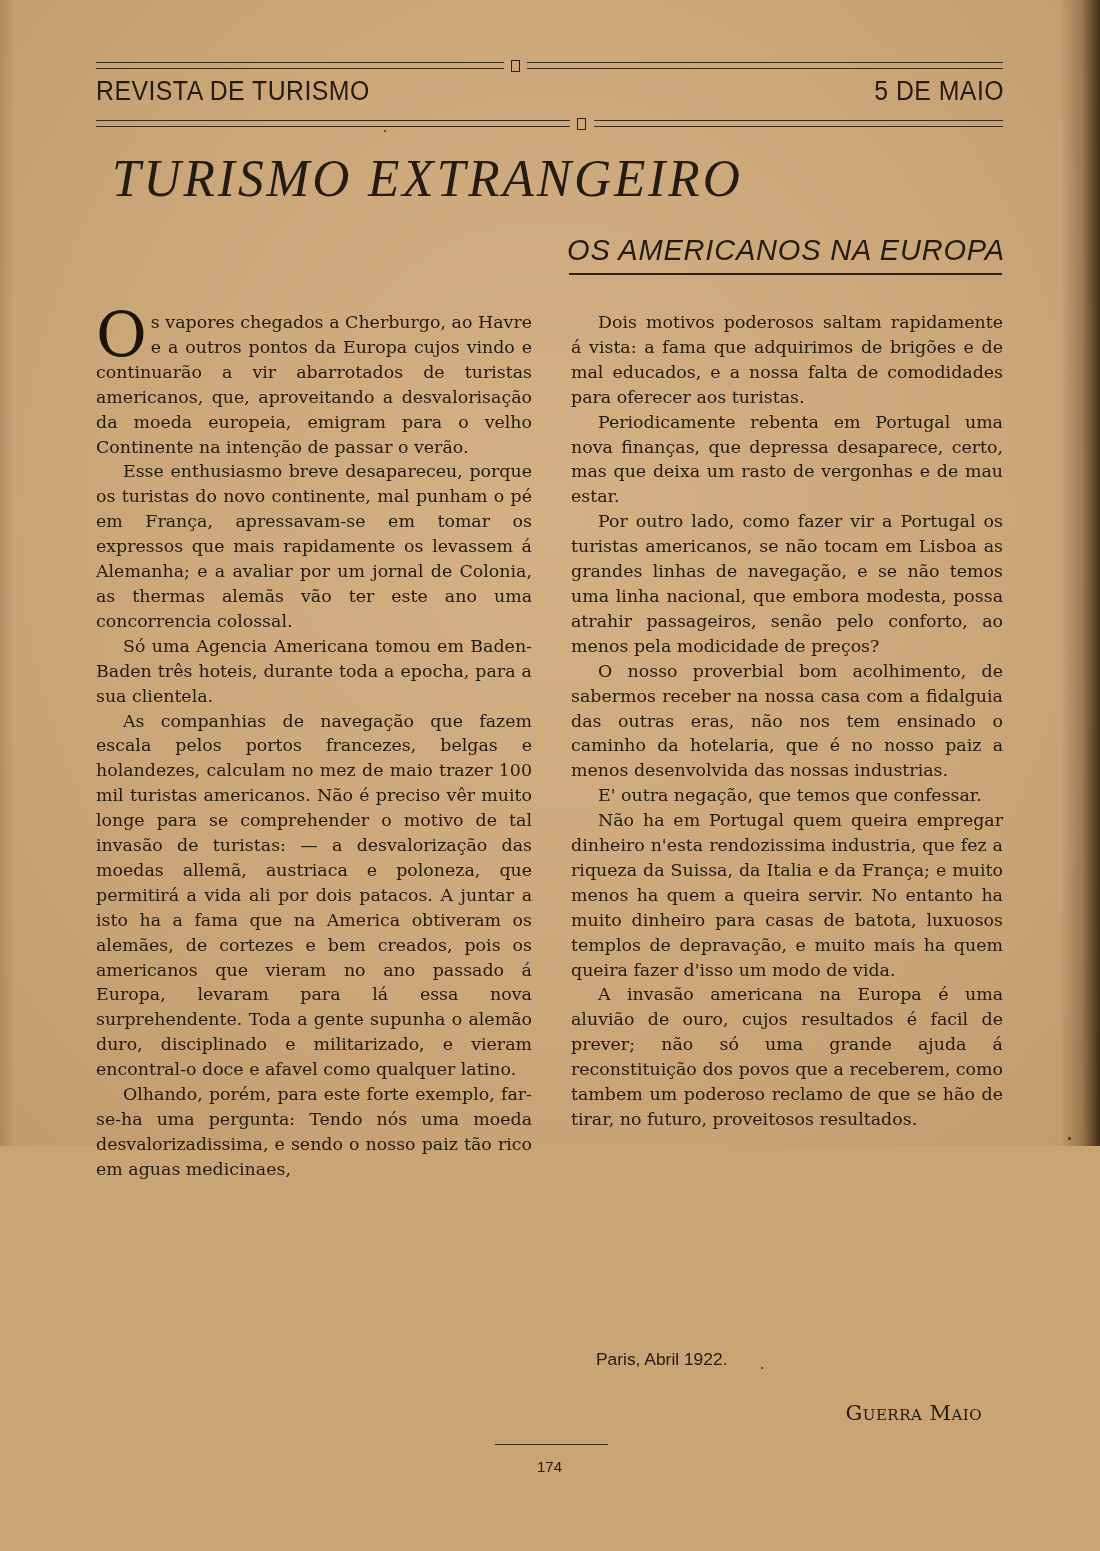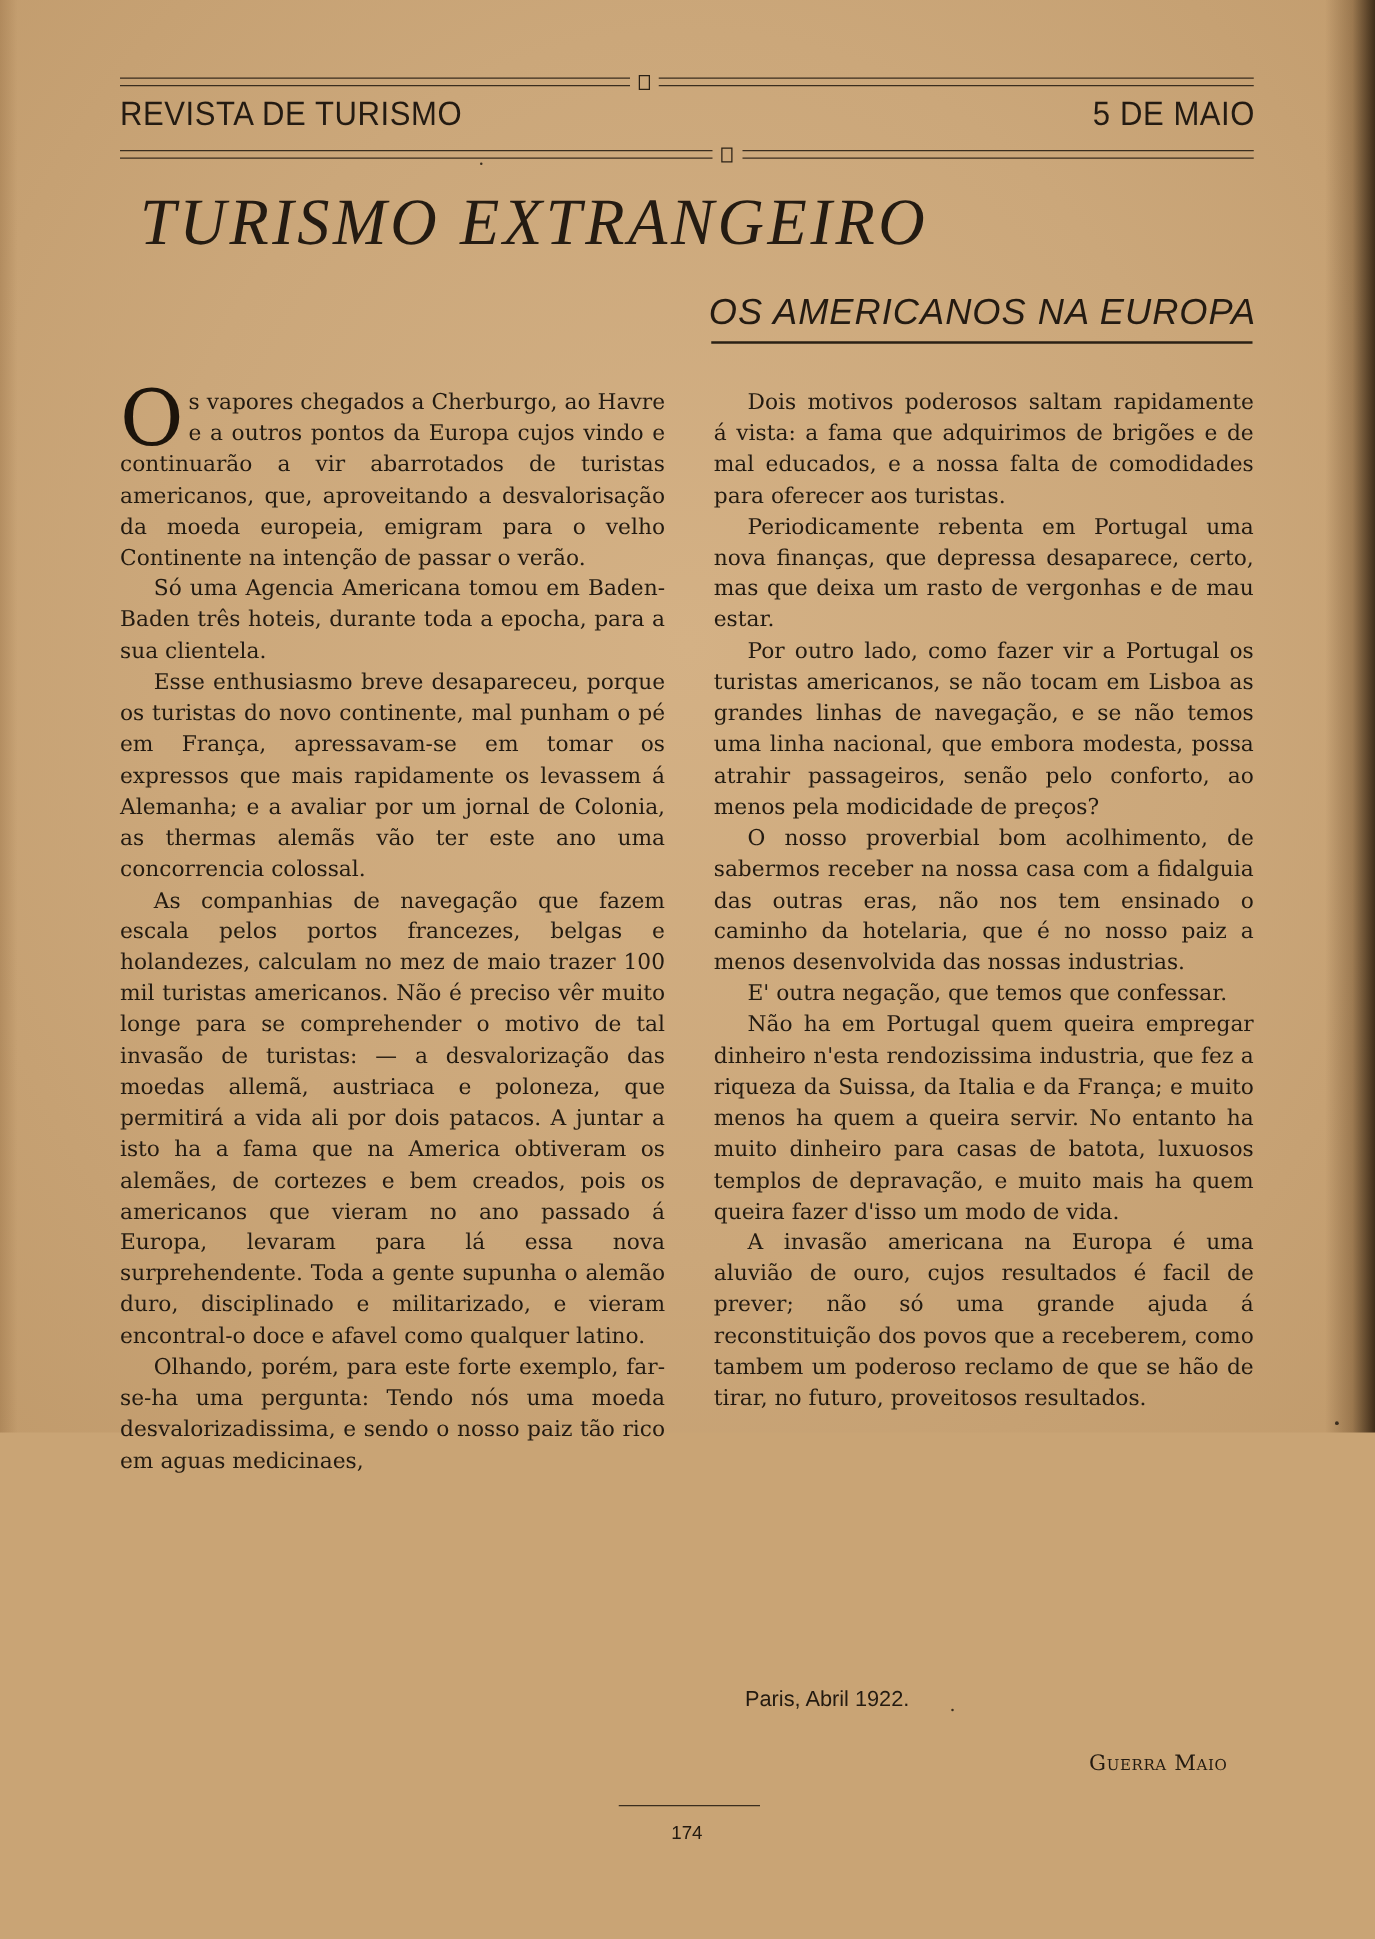--- a/index.html
+++ b/index.html
@@ -63,21 +63,21 @@
     .dropcap {
       float: left; font-family: "DejaVu Serif", serif;
       font-size: 62px; line-height: 46px; margin: 2px 4px 0 0; color: #1c140b;
     }
     .dateline {
       position: absolute; left: 596px; top: 1349px;
       font-family: Liberation Sans, sans-serif; font-size: 17.4px; color: #231a10; text-align: right;
     }
     .signature {
       position: absolute; right: 118px; top: 1401px;
-      font-family: "DejaVu Serif", serif; font-size: 17px; letter-spacing: 0.5px;
+      font-family: "DejaVu Serif", serif; font-size: 21px; letter-spacing: 0.5px;
       font-variant: small-caps; color: #231a10;
     }
     .footer-rule {
       position: absolute; left: 495px; top: 1444px; width: 113px; height: 1px;
       background: #3a2d1e;
     }
     .page-number {
       position: absolute; left: 537px; top: 1458px;
       font-family: Liberation Sans, sans-serif; font-size: 15px; color: #231a10; text-align: right;
     }
@@ -101,22 +101,22 @@
 
   <h1 class="title" style="margin:0; font-weight:normal;">TURISMO EXTRANGEIRO</h1>
 
   <h2 class="subtitle" style="margin:0; font-weight:normal;">OS AMERICANOS NA EUROPA</h2>
   <div class="subtitle-rule"></div>
 
   <div class="col col-left">
     <p class="noindent">
       <span class="dropcap">O</span><span>s vapores chegados a Cherburgo, ao Havre e a outros pontos da Europa cujos vindo e continuarão a vir abarrotados de turistas americanos, que, aproveitando a desvalorisação da moeda europeia, emigram para o velho Continente na intenção de passar o verão.</span>
     </p>
+    <p>Esse enthusiasmo breve desapareceu, porque os turistas do novo continente, mal punham o pé em França, apressavam-se em tomar os expressos que mais rapidamente os levassem á Alemanha; e a avaliar por um jornal de Colonia, as thermas alemãs vão ter este ano uma concorrencia colossal.</p>
     <p>Só uma Agencia Americana tomou em Baden-Baden três hoteis, durante toda a epocha, para a sua clientela.</p>
-    <p>Esse enthusiasmo breve desapareceu, porque os turistas do novo continente, mal punham o pé em França, apressavam-se em tomar os expressos que mais rapidamente os levassem á Alemanha; e a avaliar por um jornal de Colonia, as thermas alemãs vão ter este ano uma concorrencia colossal.</p>
     <p>As companhias de navegação que fazem escala pelos portos francezes, belgas e holandezes, calculam no mez de maio trazer 100 mil turistas americanos. Não é preciso vêr muito longe para se comprehender o motivo de tal invasão de turistas: — a desvalorização das moedas allemã, austriaca e poloneza, que permitirá a vida ali por dois patacos. A juntar a isto ha a fama que na America obtiveram os alemães, de cortezes e bem creados, pois os americanos que vieram no ano passado á Europa, levaram para lá essa nova surprehendente. Toda a gente supunha o alemão duro, disciplinado e militarizado, e vieram encontral-o doce e afavel como qualquer latino.</p>
     <p>Olhando, porém, para este forte exemplo, far-se-ha uma pergunta: Tendo nós uma moeda desvalorizadissima, e sendo o nosso paiz tão rico em aguas medicinaes,</p>
   </div>
 
   <div class="col col-right">
     <p>Dois motivos poderosos saltam rapidamente á vista: a fama que adquirimos de brigões e de mal educados, e a nossa falta de comodidades para oferecer aos turistas.</p>
     <p>Periodicamente rebenta em Portugal uma nova finanças, que depressa desaparece, certo, mas que deixa um rasto de vergonhas e de mau estar.</p>
     <p>Por outro lado, como fazer vir a Portugal os turistas americanos, se não tocam em Lisboa as grandes linhas de navegação, e se não temos uma linha nacional, que embora modesta, possa atrahir passageiros, senão pelo conforto, ao menos pela modicidade de preços?</p>
     <p>O nosso proverbial bom acolhimento, de sabermos receber na nossa casa com a fidalguia das outras eras, não nos tem ensinado o caminho da hotelaria, que é no nosso paiz a menos desenvolvida das nossas industrias.</p>
     <p>E' outra negação, que temos que confessar.</p>

